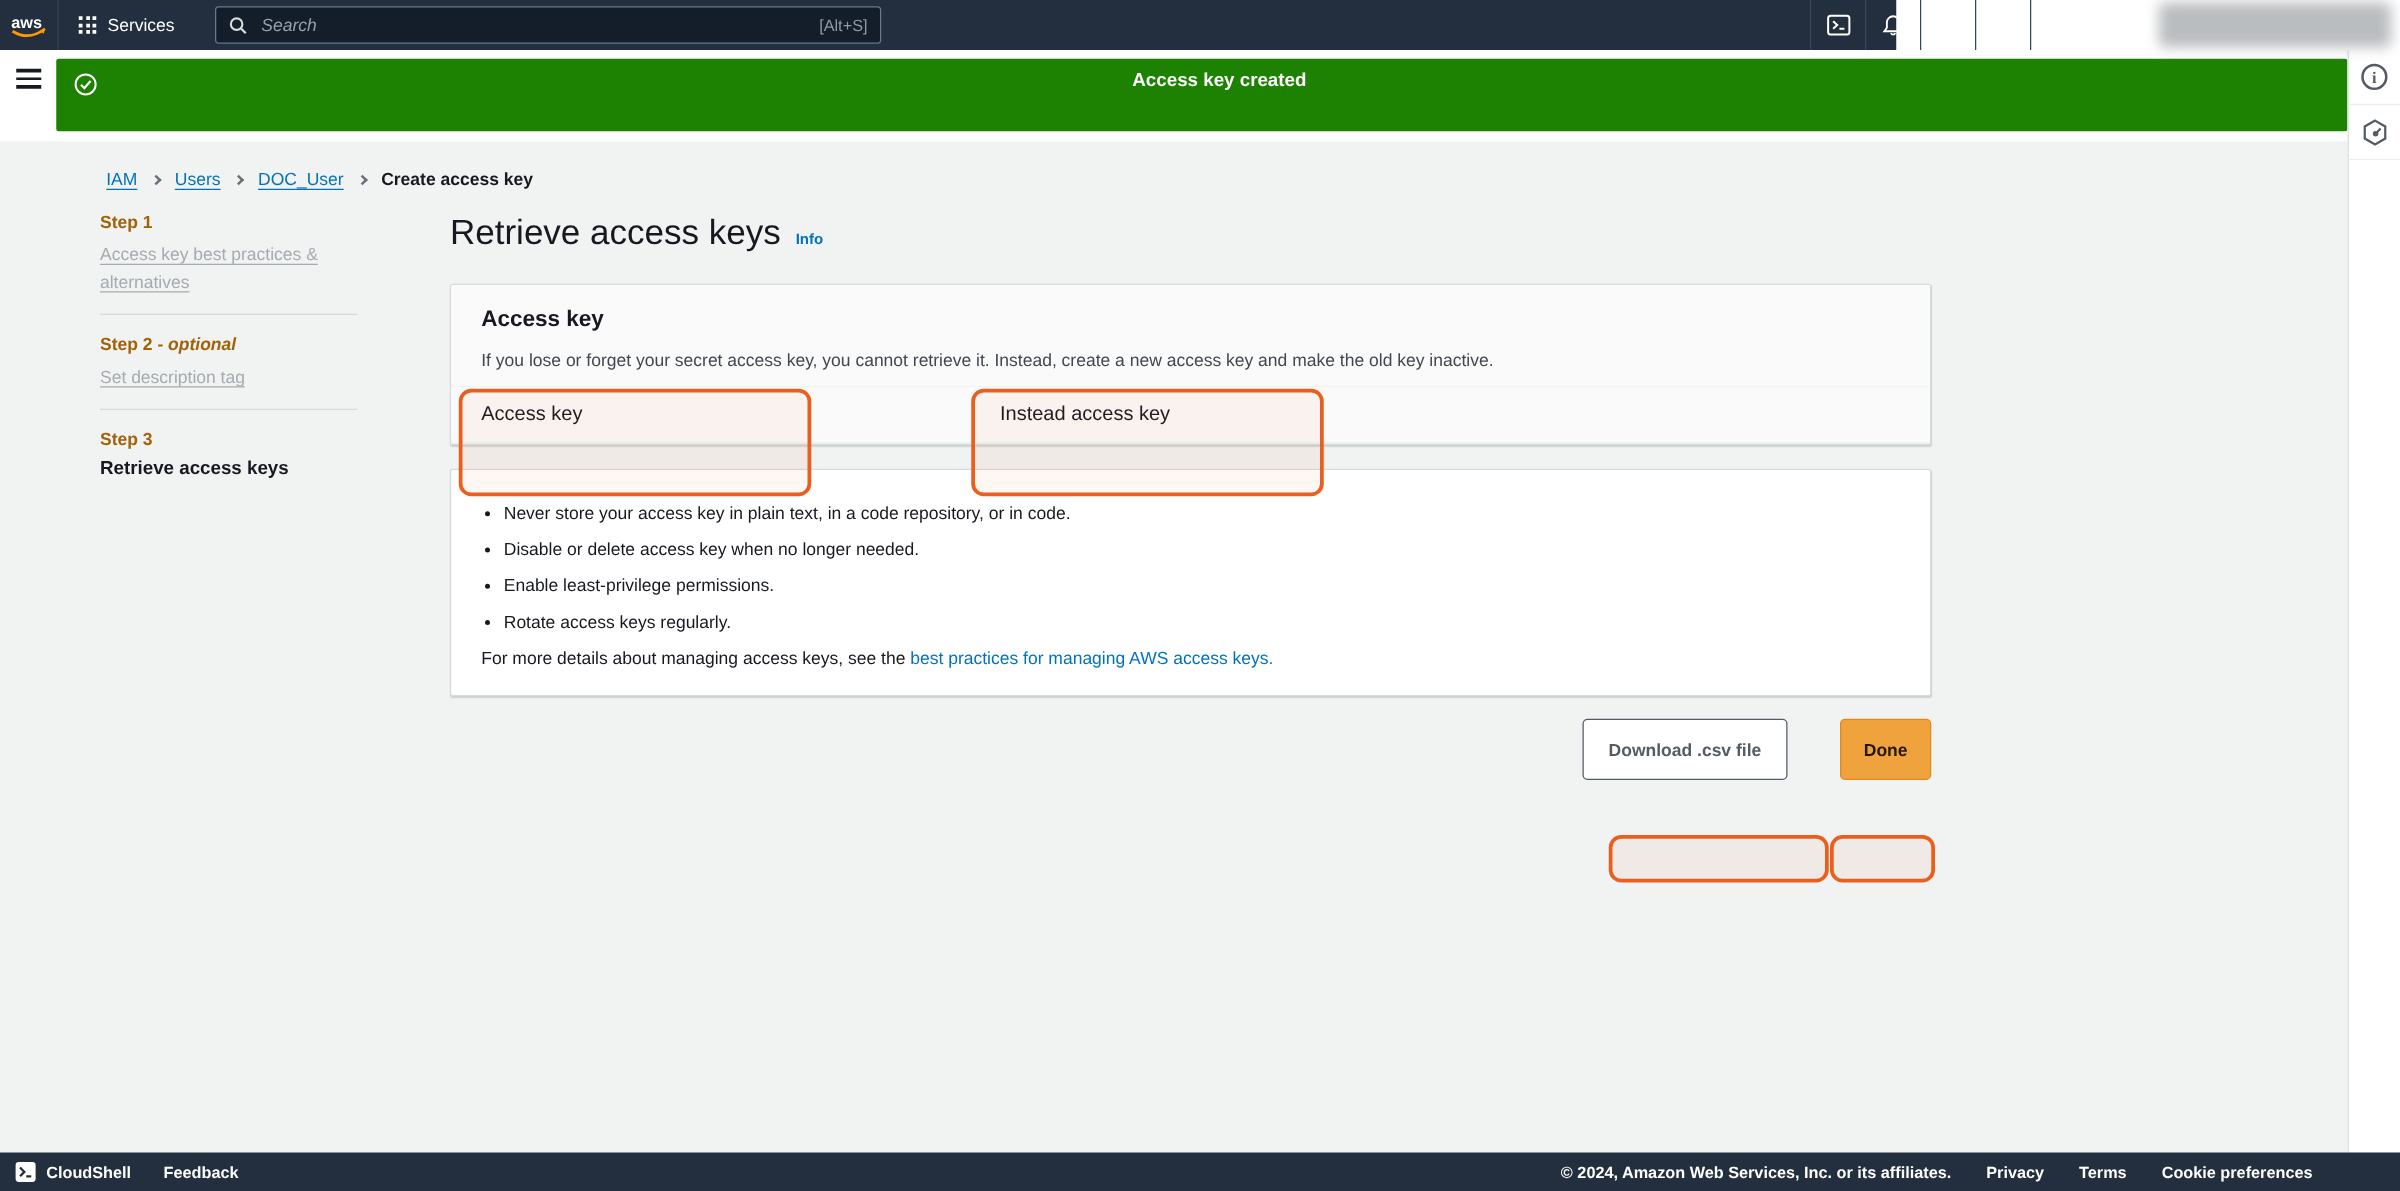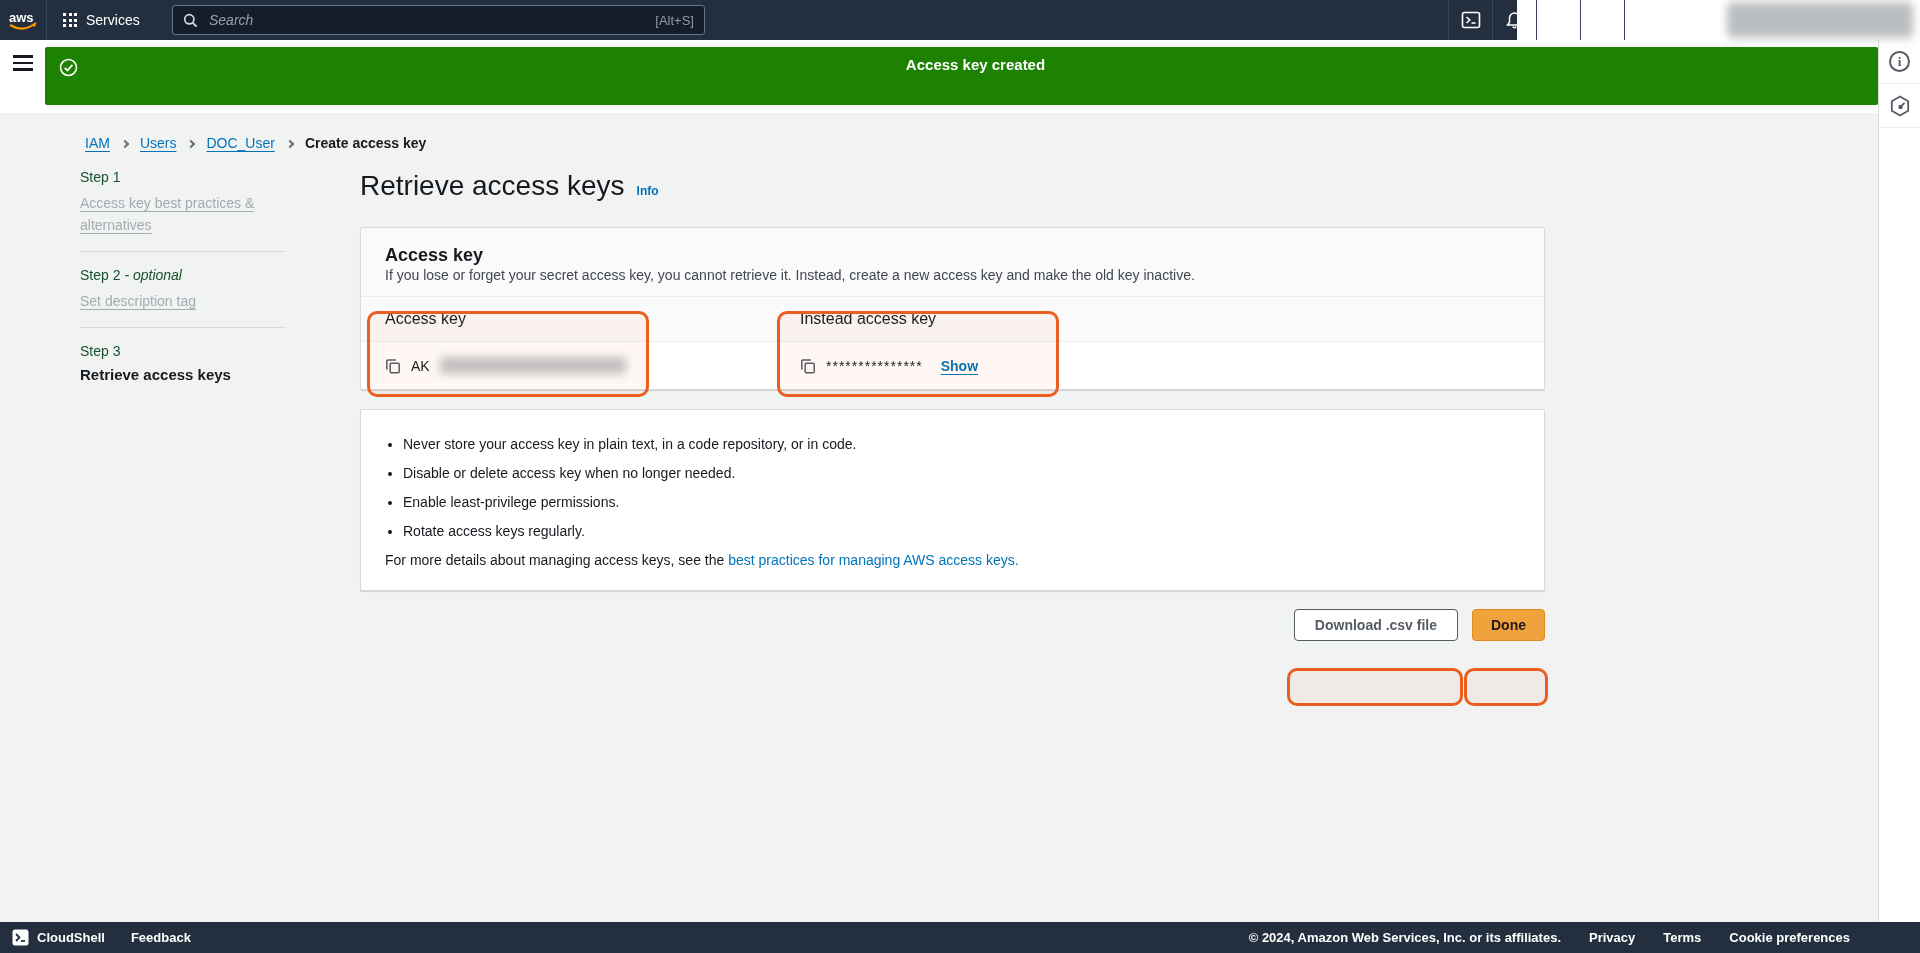--- a/index.html
+++ b/index.html
@@ -68,36 +68,36 @@
   
   .content { position:absolute; left:0; top:113px; width:1878px; bottom:31px; background:#f1f2f2; }
 
   .breadcrumb { position:absolute; left:85px; top:22px; display:flex; align-items:center; gap:12px; font-size:14px; }
   .breadcrumb a { color:#0073bb; text-decoration:underline; text-underline-offset:3px; cursor:pointer; }
   .crumb-sep { display:inline-block; width:6px; height:6px; border-top:2px solid #687078; border-right:2px solid #687078; transform:rotate(45deg); margin-top:1px; }
   .crumb-current { color:#16191f; font-weight:700; }
 
   
   .steps { position:absolute; left:80px; top:56px; width:206px; font-size:14px; }
-  .step-label { color:#14532d; margin-bottom:7px; }
+  .step-label { color:#a16207; margin-bottom:7px;font-weight:bold; }
   .step-label .opt { font-style:italic; }
   .step-link { color:#a4abb1; text-decoration:underline; text-underline-offset:3px; line-height:22px; cursor:pointer; display:inline; }
   .step-div { border:none; border-top:1px solid #d5dbdb; margin:15px 0; }
   .step-current { font-size:15px; font-weight:700; color:#16191f; }
 
   
   .main { position:absolute; left:360px; top:56px; width:1185px; }
   .titlebar { display:flex; align-items:flex-end; gap:12px; margin-bottom:24px; }
   .page-title { font-size:28px; font-weight:400; line-height:34px; margin:0; color:#16191f; }
   .info-link { font-size:12px; font-weight:700; color:#0073bb; margin-bottom:5px; cursor:pointer; }
 
   .card { background:#fff; border:1px solid #d5dbdb; border-radius:2px; box-shadow:0 1px 1px rgba(0,28,36,.15); }
   .card-header { background:#fafafa; border-bottom:1px solid #eaeded; padding:17px 24px 13px; border-radius:2px 2px 0 0; }
   .card-header h2 { margin:0; font-size:18px; font-weight:700; color:#16191f; }
-  .card-desc { margin-top:1px; font-size:14px; color:#414750; }
+  .card-desc { margin-top:14px; font-size:14px; color:#414750; }
 
   .kv-labels { display:grid; grid-template-columns:415px 1fr; background:#fafafa; border-bottom:1px solid #eaeded; }
   .kv-labels div { padding:13px 24px; font-size:16px; color:#16191f; }
   .kv-values { display:grid; grid-template-columns:415px 1fr; }
   .kv-cell { padding:15px 24px; display:flex; align-items:center; gap:10px; font-size:14px; }
   .copy-btn { cursor:pointer; display:flex; align-items:center; }
   .redacted {
     width:186px; height:17px; background:#b9bdc0; border-radius:3px; filter:blur(4px); opacity:.85;
   }
   .masked { letter-spacing:1px; color:#16191f; }
@@ -105,21 +105,21 @@
 
   .card2 { margin-top:19px; }
   .card2 .card-header { padding:20px 24px 16px; }
   .card-body { padding:26px 24px 22px; font-size:14px; }
   .card-body ul { margin:0; padding-left:18px; }
   .card-body li { margin-bottom:12px; line-height:17px; }
   .bp-footer { margin-top:12px; }
   .bp-footer a { color:#0073bb; text-decoration:none; cursor:pointer; }
 
   .actions { display:flex; justify-content:flex-end; align-items:center; gap:14px; margin-top:18px; }
-  .btn { height:32px; font-size:14px; font-weight:700; border-radius:4px; display:flex; align-items:center; cursor:pointer; font-family:"Liberation Sans", sans-serif; }
+  .btn { height:49px; font-size:14px; font-weight:700; border-radius:4px; display:flex; align-items:center; cursor:pointer; font-family:"Liberation Sans", sans-serif;margin-left:28px; }
   .btn-normal { background:#fff; border:1px solid #545b64; color:#545b64; padding:0 20px; }
   .btn-primary { background:#f0a23c; border:1px solid #e08a1d; color:#231815; padding:0 18px; }
 
   
   .ann { position:absolute; border:3px solid #eb5f1e; border-radius:10px; background:rgba(235,95,30,.05); z-index:45; pointer-events:none; }
 
   
   .footer {
     position:absolute; left:0; bottom:0; width:1920px; height:31px;
     background:#232f3e; color:#fff; display:flex; align-items:center;
@@ -282,42 +282,20 @@
 
     <div class="card">
       <div class="card-header">
         <h2>Access key</h2>
         <div class="card-desc">If you lose or forget your secret access key, you cannot retrieve it. Instead, create a new access key and make the old key inactive.</div>
       </div>
       <div class="kv-labels">
         <div>Access key</div>
         <div>Instead access key</div>
       </div>
-      <div class="kv-values">
-        <div class="kv-cell">
-          <span class="copy-btn">
-            <svg width="16" height="16" viewBox="0 0 16 16">
-              <rect x="5.2" y="5.2" width="9" height="9.5" rx="1" stroke="#545b64" stroke-width="1.5" fill="none"></rect>
-              <path d="M10.8 2 H2.8 a1 1 0 0 0-1 1 v8.5" stroke="#545b64" stroke-width="1.5" fill="none"></path>
-            </svg>
-          </span>
-          <span>AK</span>
-          <span class="redacted"></span>
-        </div>
-        <div class="kv-cell">
-          <span class="copy-btn">
-            <svg width="16" height="16" viewBox="0 0 16 16">
-              <rect x="5.2" y="5.2" width="9" height="9.5" rx="1" stroke="#545b64" stroke-width="1.5" fill="none"></rect>
-              <path d="M10.8 2 H2.8 a1 1 0 0 0-1 1 v8.5" stroke="#545b64" stroke-width="1.5" fill="none"></path>
-            </svg>
-          </span>
-          <span class="masked">***************</span>
-          <span class="show-link">Show</span>
-        </div>
-      </div>
     </div>
 
     <div class="card card2">
       <div class="card-body">
         <ul>
           <li>Never store your access key in plain text, in a code repository, or in code.</li>
           <li>Disable or delete access key when no longer needed.</li>
           <li>Enable least-privilege permissions.</li>
           <li>Rotate access keys regularly.</li>
         </ul>

